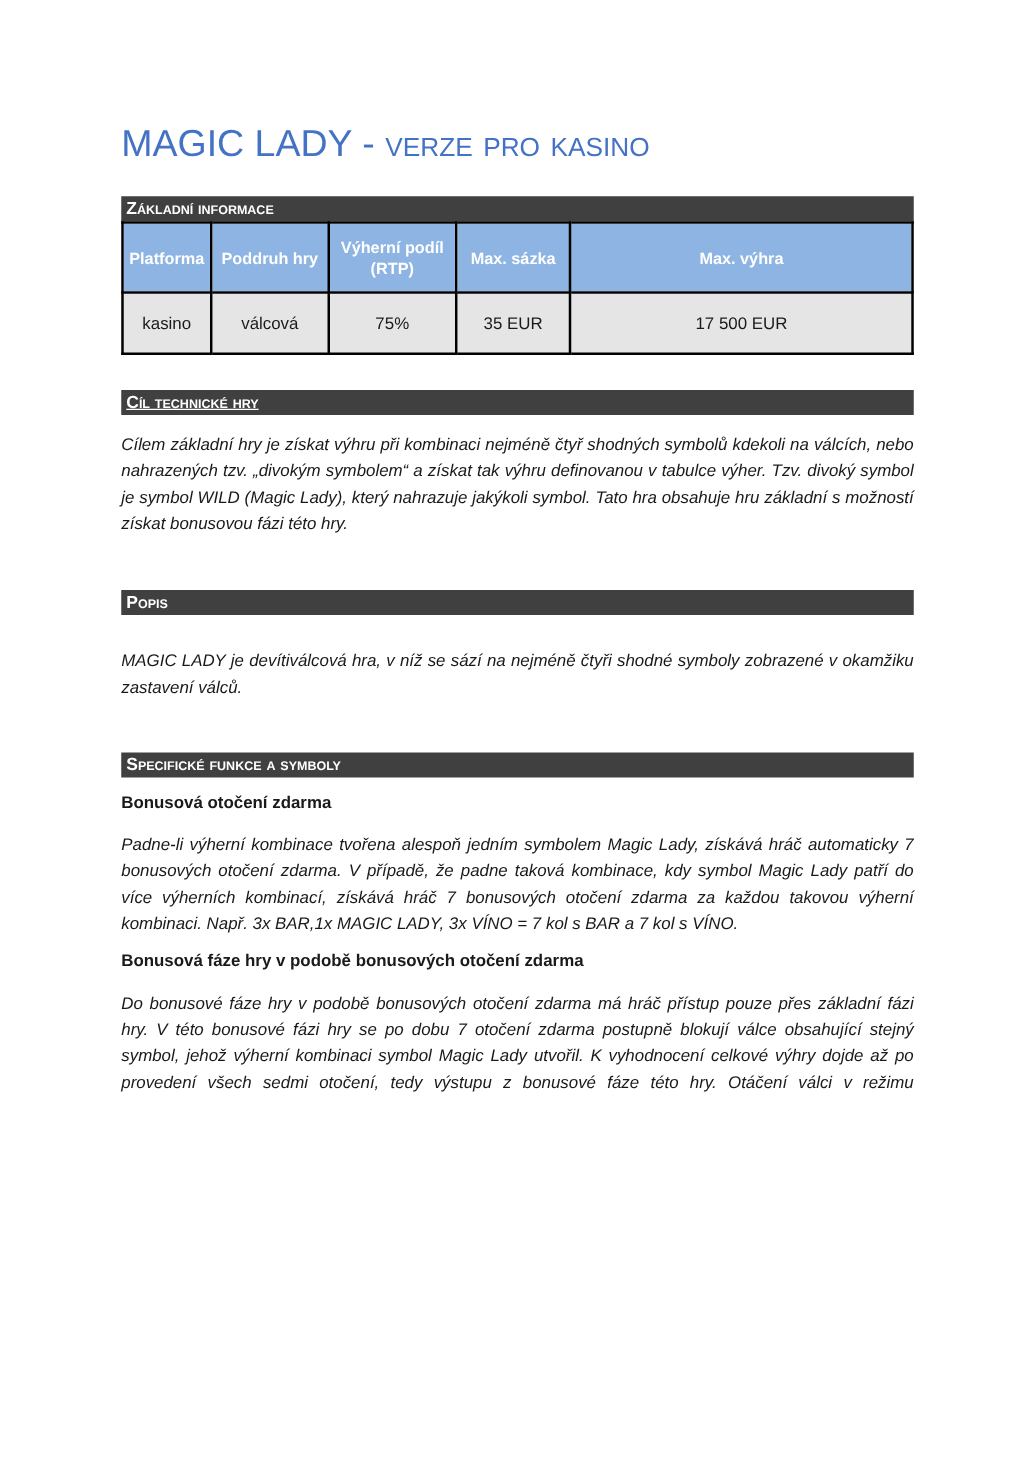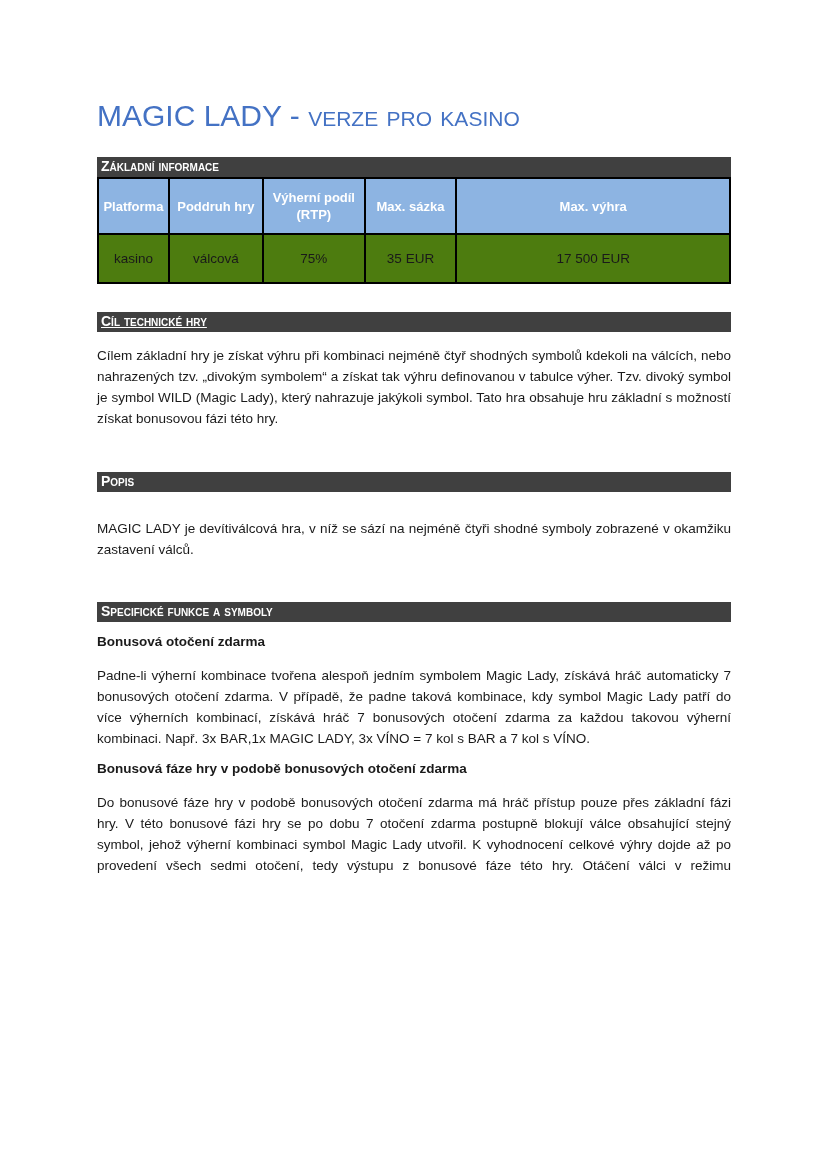--- a/index.html
+++ b/index.html
@@ -55,30 +55,31 @@
   }
   table.info-table th {
     background: #8db4e2;
     color: #ffffff;
     font-size: 13px;
     font-weight: 700;
     height: 50px;
     line-height: 17px;
   }
   table.info-table td {
-    background: #4d7c0f;
+    background: #e5e5e5;
     color: #1a1a1a;
     font-size: 13.5px;
     height: 43px;
   }
   p.body-para {
     margin: 13px 0 0 0;
     font-size: 13.5px;
     line-height: 21px;
     text-align: justify;
+    font-style: italic;
   }
   p.popis-para { margin-top: 26px; }
   h3.sub-heading {
     margin: 9px 0 0 0;
     font-size: 13.5px;
     line-height: 21px;
     font-weight: 700;
     color: #1a1a1a;
   }
   h3.sub2 { }

